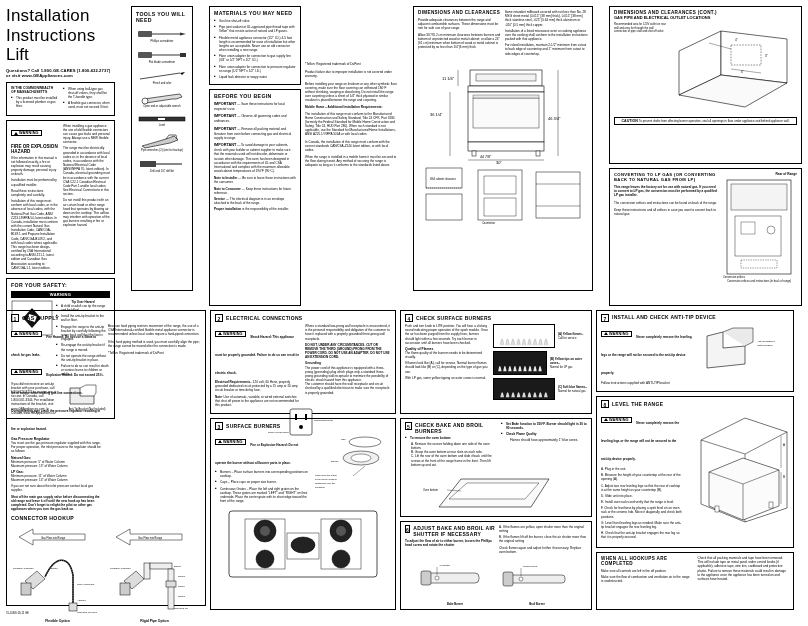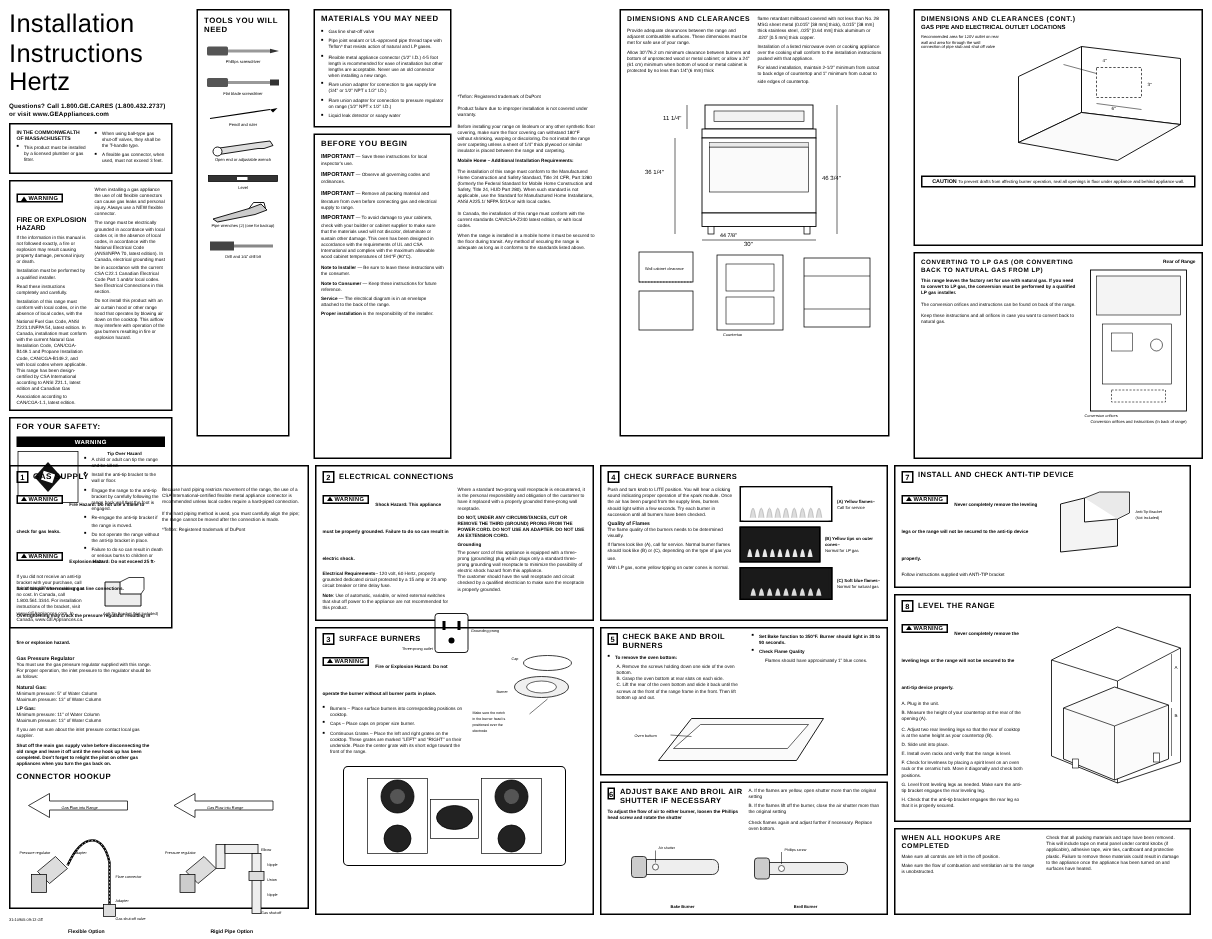--- a/index.html
+++ b/index.html
@@ -78,21 +78,21 @@
 </head>
 <body>
 
 <div class="page">
 
   <div class="top">
 
     <div class="col c1">
       <div class="panel noborder">
         <div class="h1">Installation Instructions</div>
-        <div class="h2" style="margin-bottom:3px;">Hertz</div>
+        <div class="h2" style="margin-bottom:3px;">Lift</div>
         <div class="phone">Questions? Call 1.800.GE.CARES (1.800.432.2737) or visit www.GEAppliances.com</div>
       </div>
 
       <div class="panel" style="padding:3px 4px;">
         <div class="cols2">
           <div>
             <div class="subhead" style="margin-bottom:2px;">IN THE COMMONWEALTH OF MASSACHUSETTS</div>
             <ul class="b">
               <li>This product must be installed by a licensed plumber or gas fitter.</li>
             </ul>

